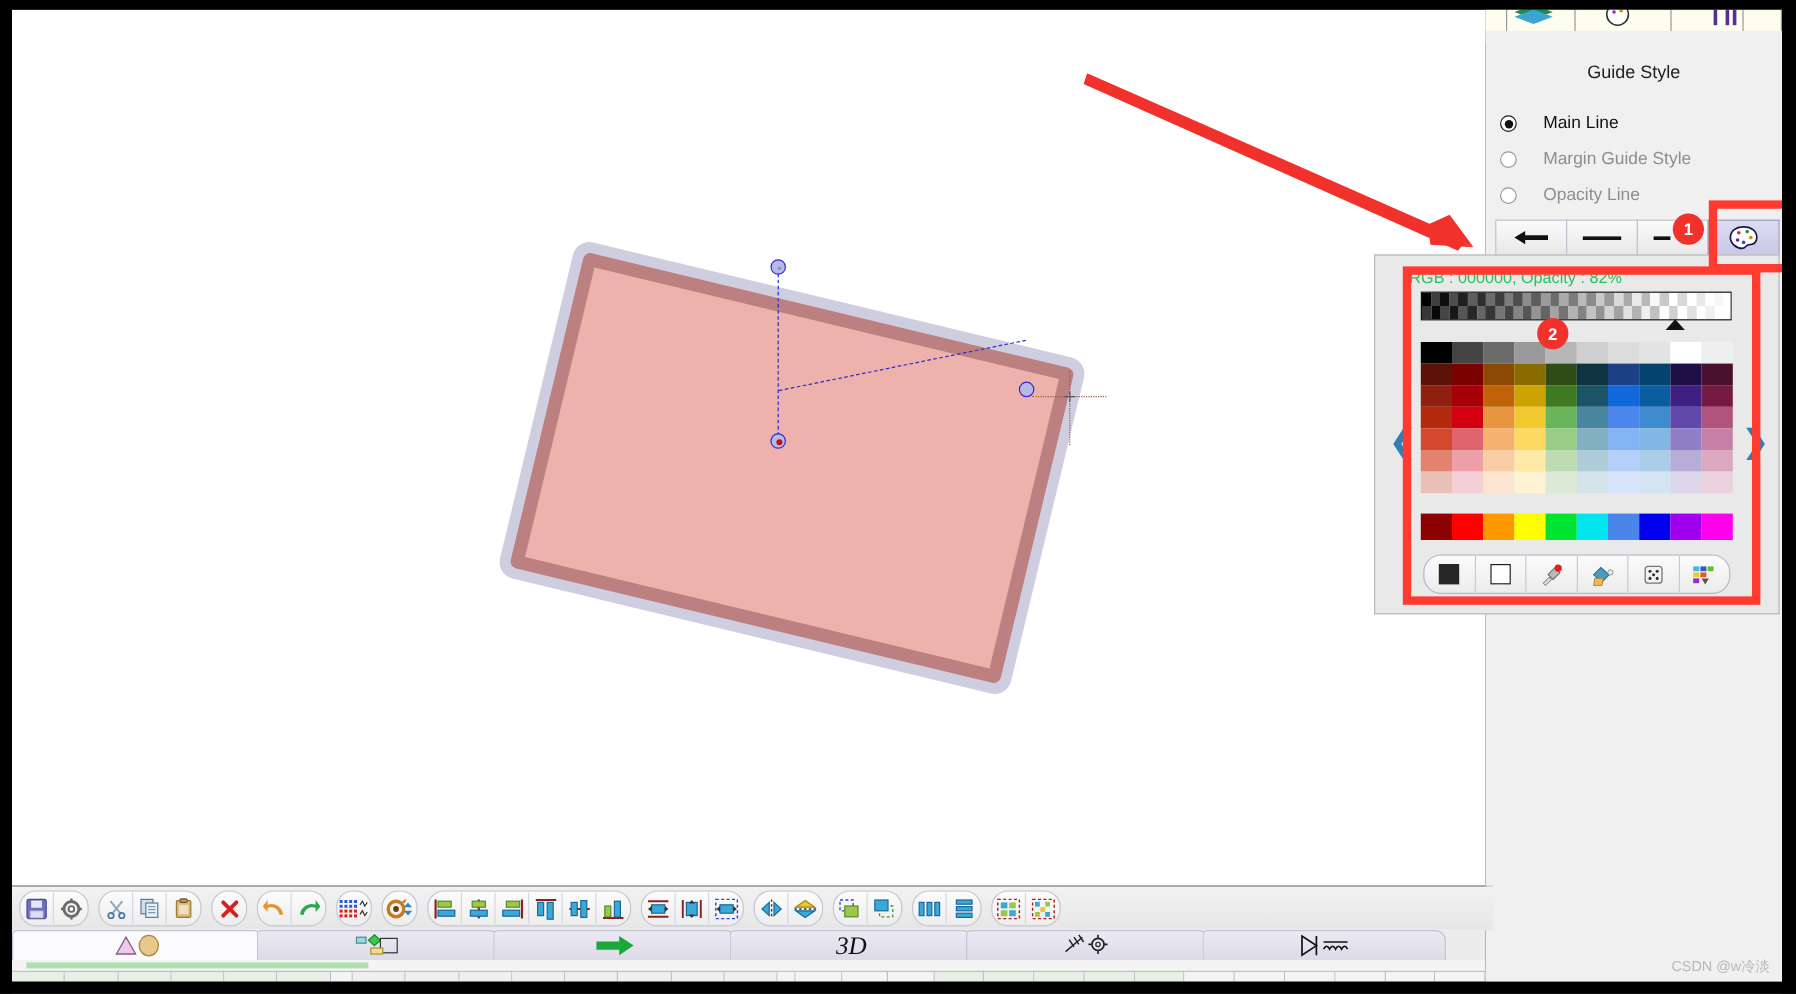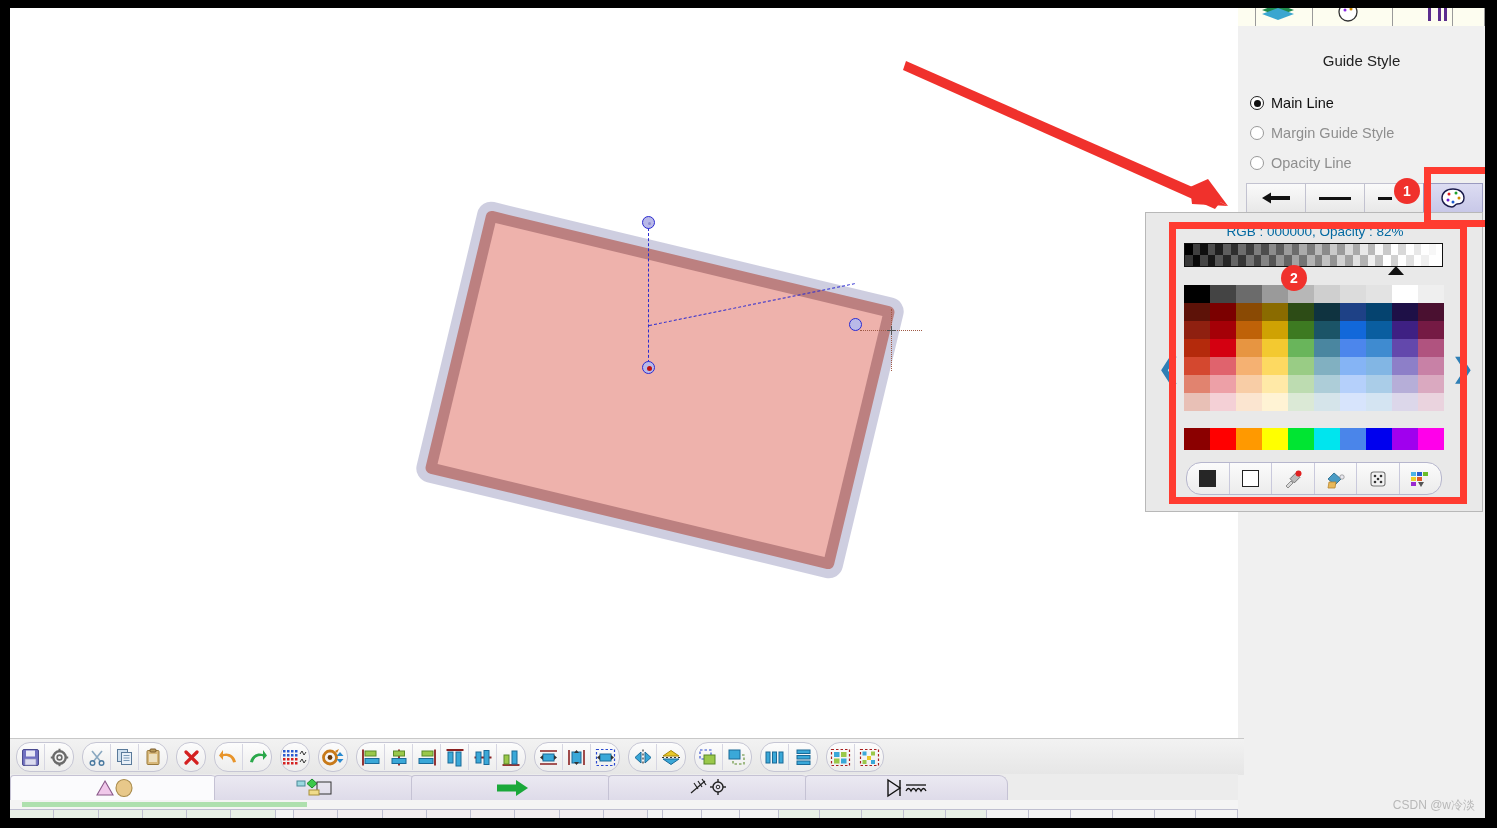--- a/index.html
+++ b/index.html
@@ -48,40 +48,40 @@
 
   
   .dock{position:absolute;left:1238px;top:8px;width:247px;height:812px;background:#f0f0f0;}
   .dock-topstrip{position:absolute;left:0;top:0;width:247px;height:18px;background:#fdfdf0;overflow:hidden;}
   .dock-topstrip .cell{position:absolute;top:0;height:18px;border-right:1px solid #9a9a9a;box-sizing:border-box;}
   .dock-gap{position:absolute;left:0;top:18px;width:247px;height:10px;background:#f0f0f0;}
 
   .panel-title{position:absolute;left:0;top:44px;width:247px;text-align:center;
       font-size:15px;color:#222;}
 
-  .radio-row{position:absolute;left:12px;height:22px;display:flex;align-items:center;gap:7px;}
+  .radio-row{position:absolute;left:12px;height:22px;display:flex;align-items:center;gap:22px;}
   .radio{width:14px;height:14px;border-radius:50%;border:1.5px solid #9a9a9a;
       background:#fff;box-sizing:border-box;position:relative;flex:0 0 auto;}
   .radio.on{border-color:#222;}
   .radio.on::after{content:"";position:absolute;left:2.5px;top:2.5px;width:7px;height:7px;
       border-radius:50%;background:#111;}
   .radio-lbl{font-size:14.5px;color:#111;}
   .radio-lbl.dim{color:#8e8e8e;}
 
   .btn-row{position:absolute;left:8px;top:175px;width:236px;height:30px;display:flex;}
   .lbtn{flex:1;background:linear-gradient(#fafafa,#e8e8e8);border:1px solid #c2c2d0;
       margin-right:-1px;display:flex;align-items:center;justify-content:center;
       box-sizing:border-box;}
   .lbtn.sel{background:linear-gradient(#dcdcf2,#c8c8e8);border-color:#9a9ac0;}
 
   
   .cp{position:absolute;left:1145px;top:212px;width:336px;height:298px;
       background:#e9e9e9;border:1px solid #b8b8b8;z-index:40;}
-  .cp-label{position:absolute;left:1190px;top:224px;width:250px;text-align:center;
-      font-size:13.5px;color:#0369a1;z-index:41;}
+  .cp-label{position:absolute;left:1138px;top:224px;width:250px;text-align:center;
+      font-size:13.5px;color:#22c55e;z-index:41;}
   .grad-bar{position:absolute;left:1184px;top:243px;width:259px;height:24px;
       border:1px solid #111;box-sizing:border-box;z-index:41;overflow:hidden;}
   .grad-checker{position:absolute;left:0;top:0;width:100%;height:100%;}
   .grad-marker{position:absolute;left:1388px;top:266px;width:0;height:0;
       border-left:8px solid transparent;border-right:8px solid transparent;
       border-bottom:9px solid #111;z-index:41;}
 
   .swatch-grid{position:absolute;left:1184px;top:285px;width:260px;z-index:41;
       display:grid;grid-template-columns:repeat(10,26px);grid-auto-rows:18px;}
   .swatch-grid div{width:26px;height:18px;}
@@ -739,20 +739,23 @@
           <rect x="21" y="5" width="14" height="12" fill="none" stroke="#333" stroke-width="1"></rect>
           <rect x="13" y="13" width="10" height="5" fill="#f0dc8a" stroke="#a8903a"></rect>
         </svg>
       </div>
       <div class="tab" style="width:203px;">
         <svg width="34" height="18" viewBox="0 0 34 18">
           <path d="M1,5.5 L20,5.5 L20,1 L32,9 L20,17 L20,12.5 L1,12.5 Z" fill="#1aa83a"></path>
         </svg>
       </div>
       <div class="tab" style="width:203px;">
+        <span style="font-family:'Liberation Serif',serif;font-style:italic;font-size:21px;color:#111;">3D</span>
+      </div>
+      <div class="tab" style="width:203px;">
         <svg width="42" height="22" viewBox="0 0 42 22">
           <g stroke="#222" stroke-width="1.2" fill="none">
             <line x1="2" y1="16" x2="16" y2="4"></line>
             <line x1="5" y1="6" x2="9" y2="12"></line>
             <line x1="9" y1="4" x2="13" y2="10"></line>
             <line x1="13" y1="2" x2="17" y2="8"></line>
           </g>
           <circle cx="29" cy="10" r="5" fill="none" stroke="#222" stroke-width="1.4"></circle>
           <circle cx="29" cy="10" r="1.8" fill="none" stroke="#222" stroke-width="1"></circle>
           <g stroke="#222" stroke-width="1.4">

